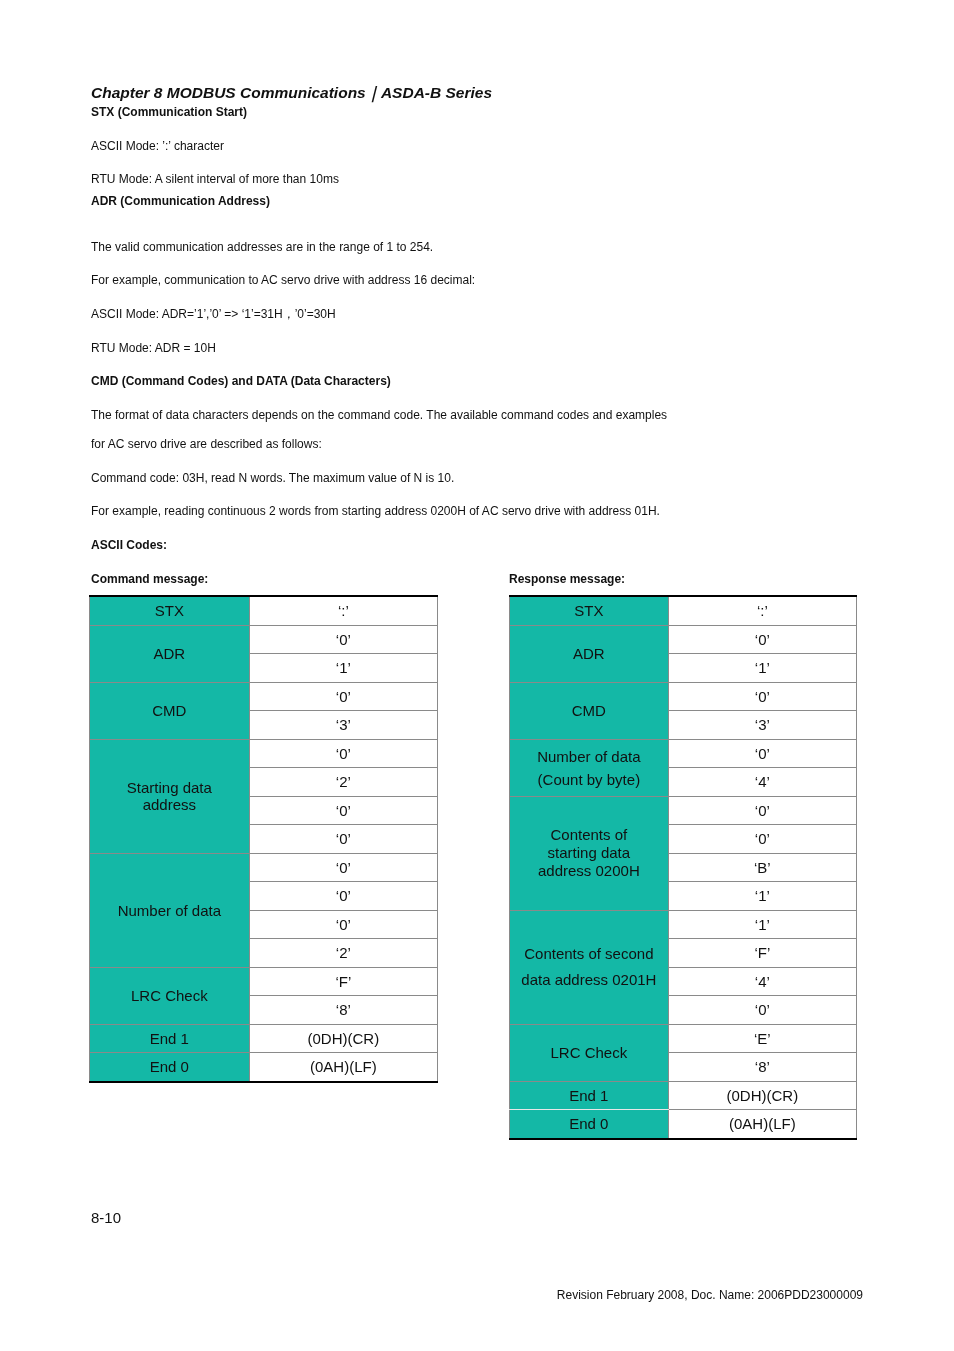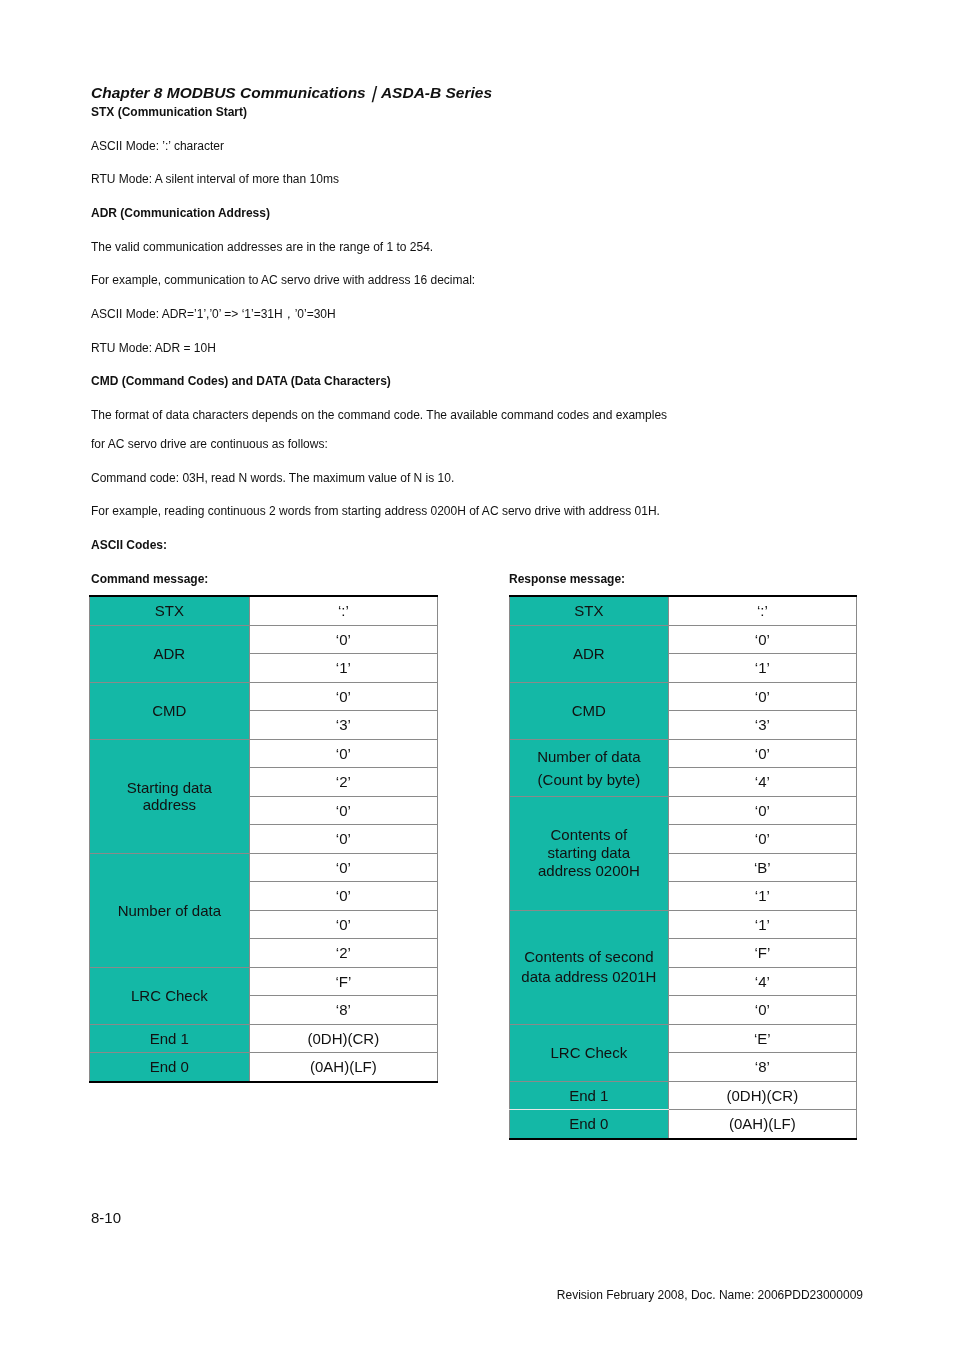--- a/index.html
+++ b/index.html
@@ -19,28 +19,28 @@
   .footer-right { right:91px; top:1288px; font-size:12px; }
 </style>
 </head>
 <body>
 
 <div class="abs header">Chapter 8  MODBUS Communications｜ASDA-B Series</div>
 
 <div class="p b" style="top:103px;">STX (Communication Start)</div>
 <div class="p" style="top:137px;">ASCII Mode: ’:’ character</div>
 <div class="p" style="top:170px;">RTU Mode: A silent interval of more than 10ms</div>
-<div class="p b" style="top:204px;">ADR (Communication Address)</div>
+<div class="p b" style="top:192px;">ADR (Communication Address)</div>
 <div class="p" style="top:238px;">The valid communication addresses are in the range of 1 to 254.</div>
 <div class="p" style="top:271px;">For example, communication to AC servo drive with address 16 decimal:</div>
 <div class="p" style="top:305px;">ASCII Mode: ADR=’1’,’0’  =&gt; ‘1’=31H，’0’=30H</div>
 <div class="p" style="top:339px;">RTU Mode: ADR = 10H</div>
 <div class="p b" style="top:372px;">CMD (Command Codes) and DATA (Data Characters)</div>
 <div class="p" style="top:406px;">The format of data characters depends on the command code. The available command codes and examples</div>
-<div class="p" style="top:435px;">for AC servo drive are continuous as follows:</div>
+<div class="p" style="top:435px;">for AC servo drive are described as follows:</div>
 <div class="p" style="top:469px;">Command code: 03H, read N words. The maximum value of N is 10.</div>
 <div class="p" style="top:502px;">For example, reading continuous 2 words from starting address 0200H of AC servo drive with address 01H.</div>
 <div class="p b" style="top:536px;">ASCII Codes:</div>
 <div class="p b" style="top:570px;">Command message:</div>
 <div class="p b" style="top:570px; left:509px;">Response message:</div>
 
 <table class="tbl" style="left:89px; top:595px; width:349px;">
   <colgroup>
       <col style="width:160px">
       <col style="width:189px">
@@ -146,21 +146,21 @@
   <tr>
         <td class="val">‘0’</td>
       </tr>
   <tr>
         <td class="val">‘B’</td>
       </tr>
   <tr>
         <td class="val">‘1’</td>
       </tr>
   <tr>
-    <td class="lab" rowspan="4" style="padding:0 6px; line-height:20px;">Contents of second data address 0201H</td>
+    <td class="lab" rowspan="4" style="padding:0 6px; line-height:26px;">Contents of second data address 0201H</td>
     <td class="val">‘1’</td>
   </tr>
   <tr>
         <td class="val">‘F’</td>
       </tr>
   <tr>
         <td class="val">‘4’</td>
       </tr>
   <tr>
         <td class="val">‘0’</td>

